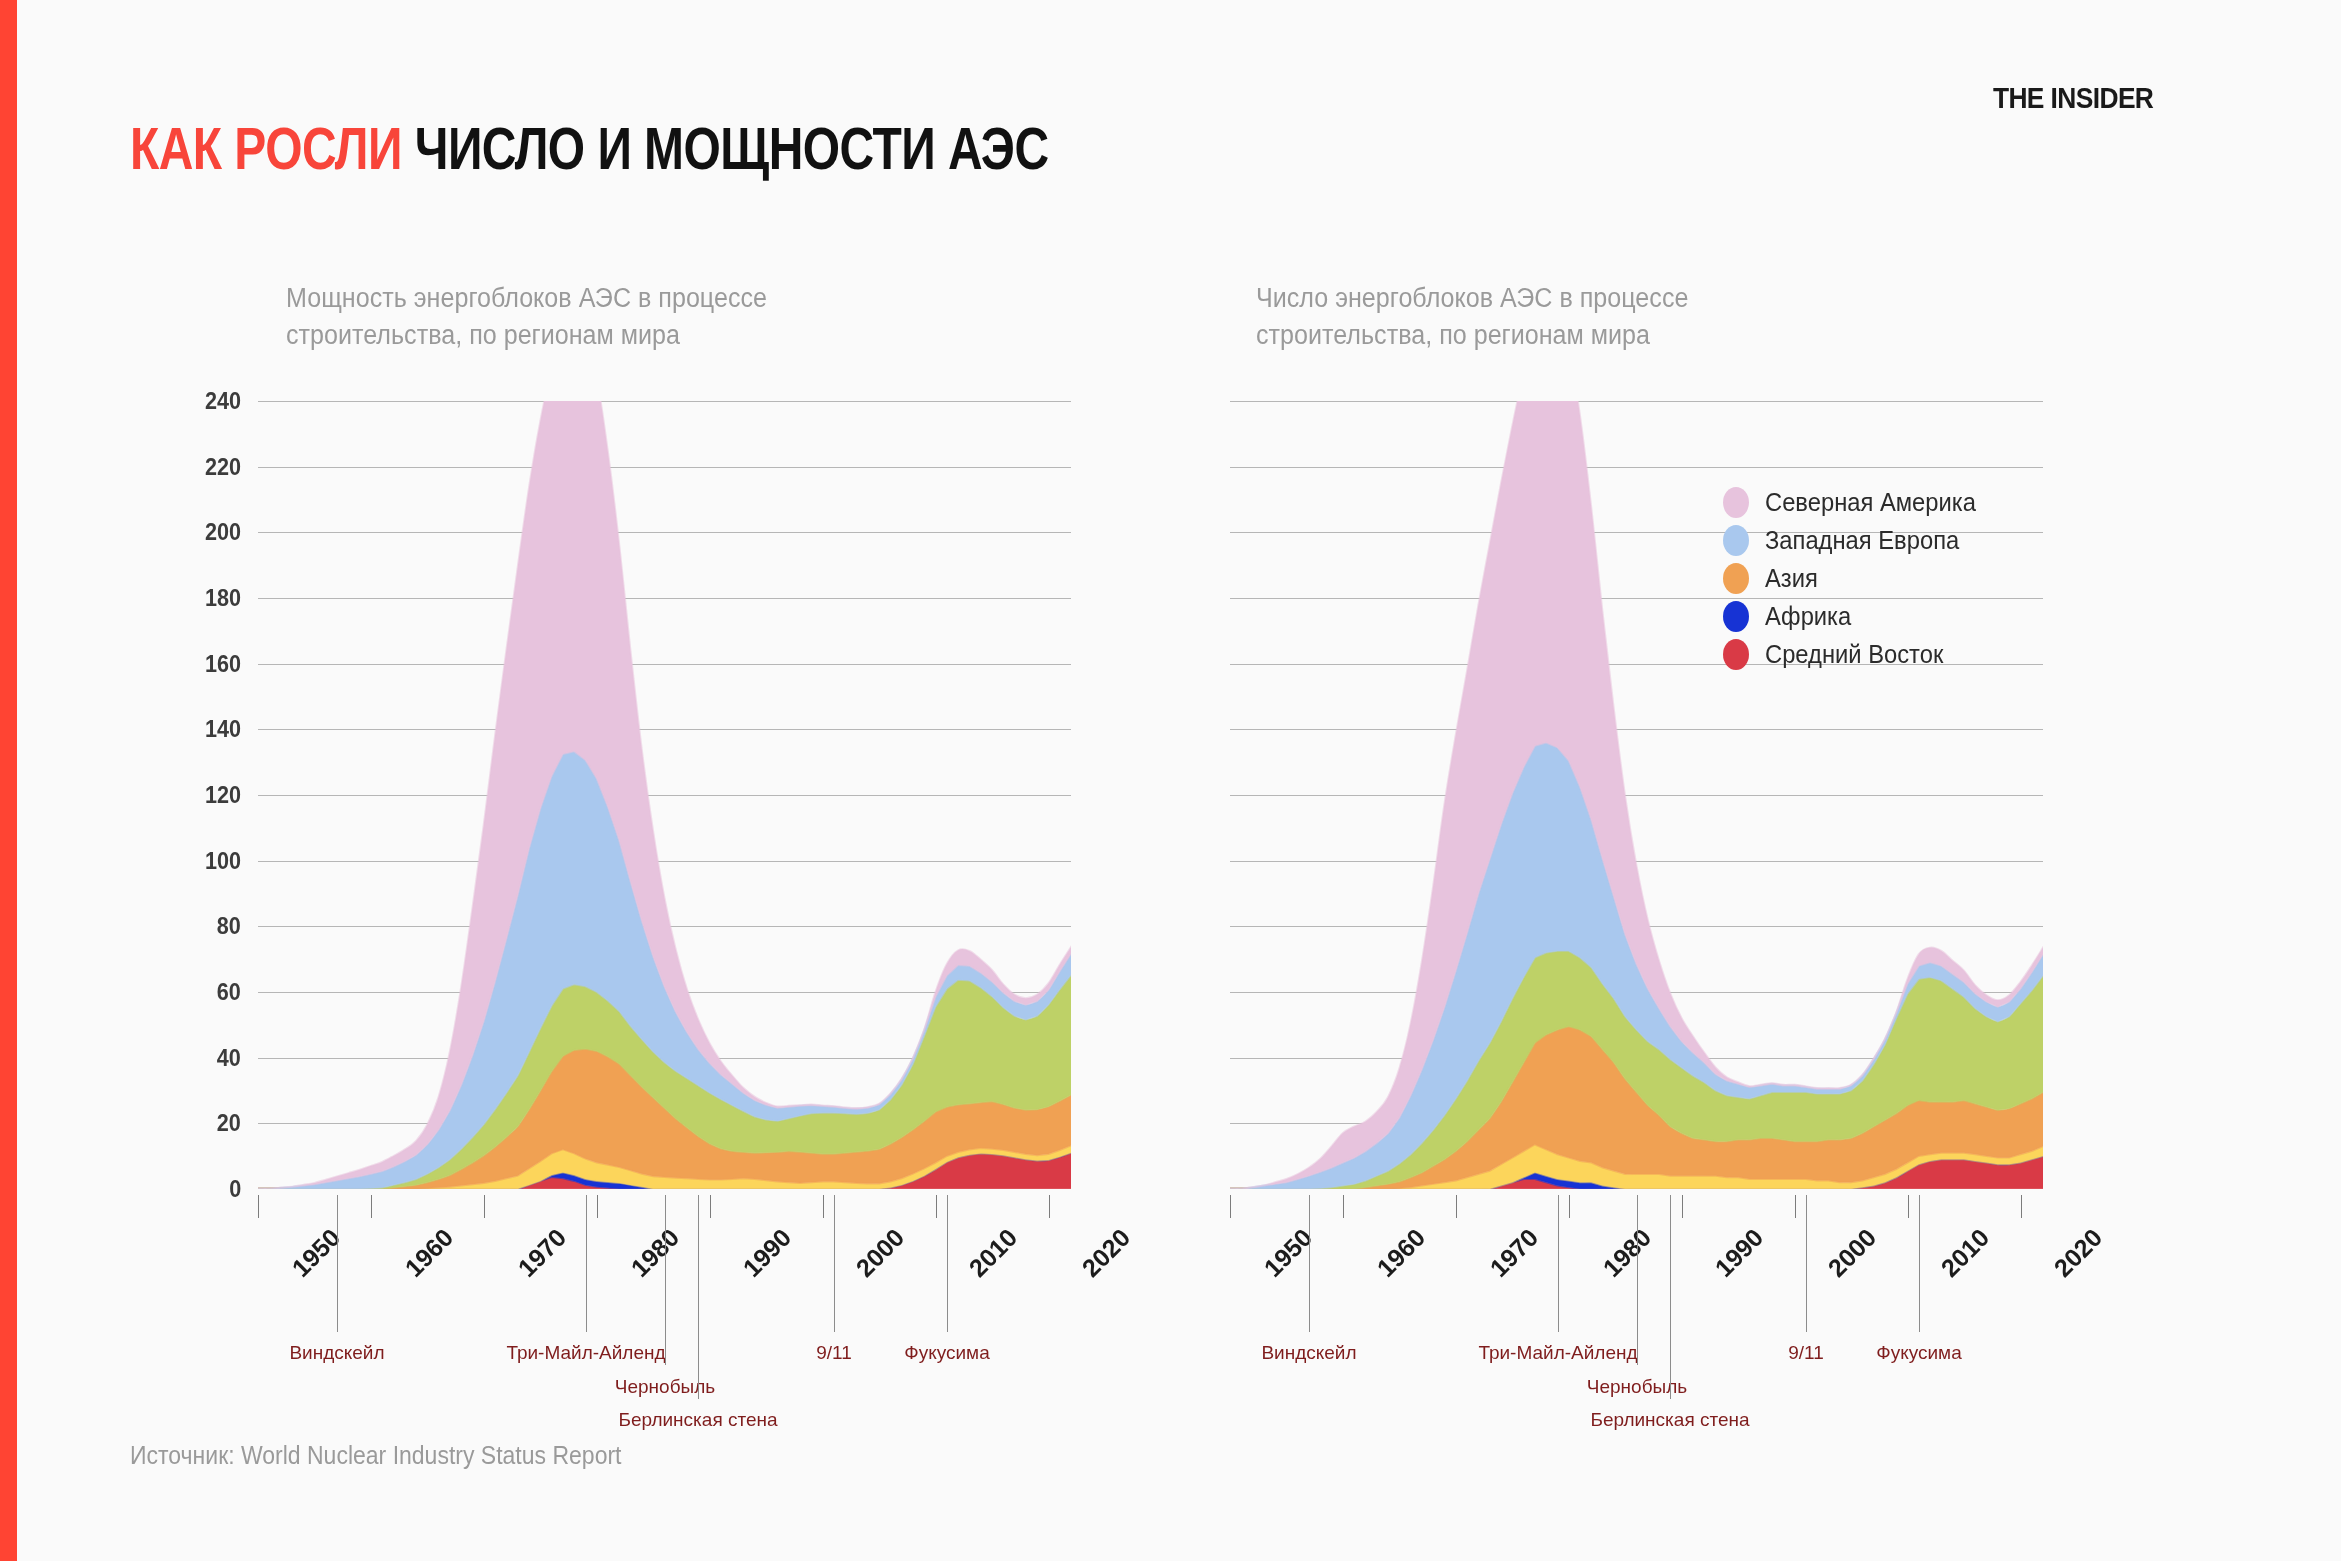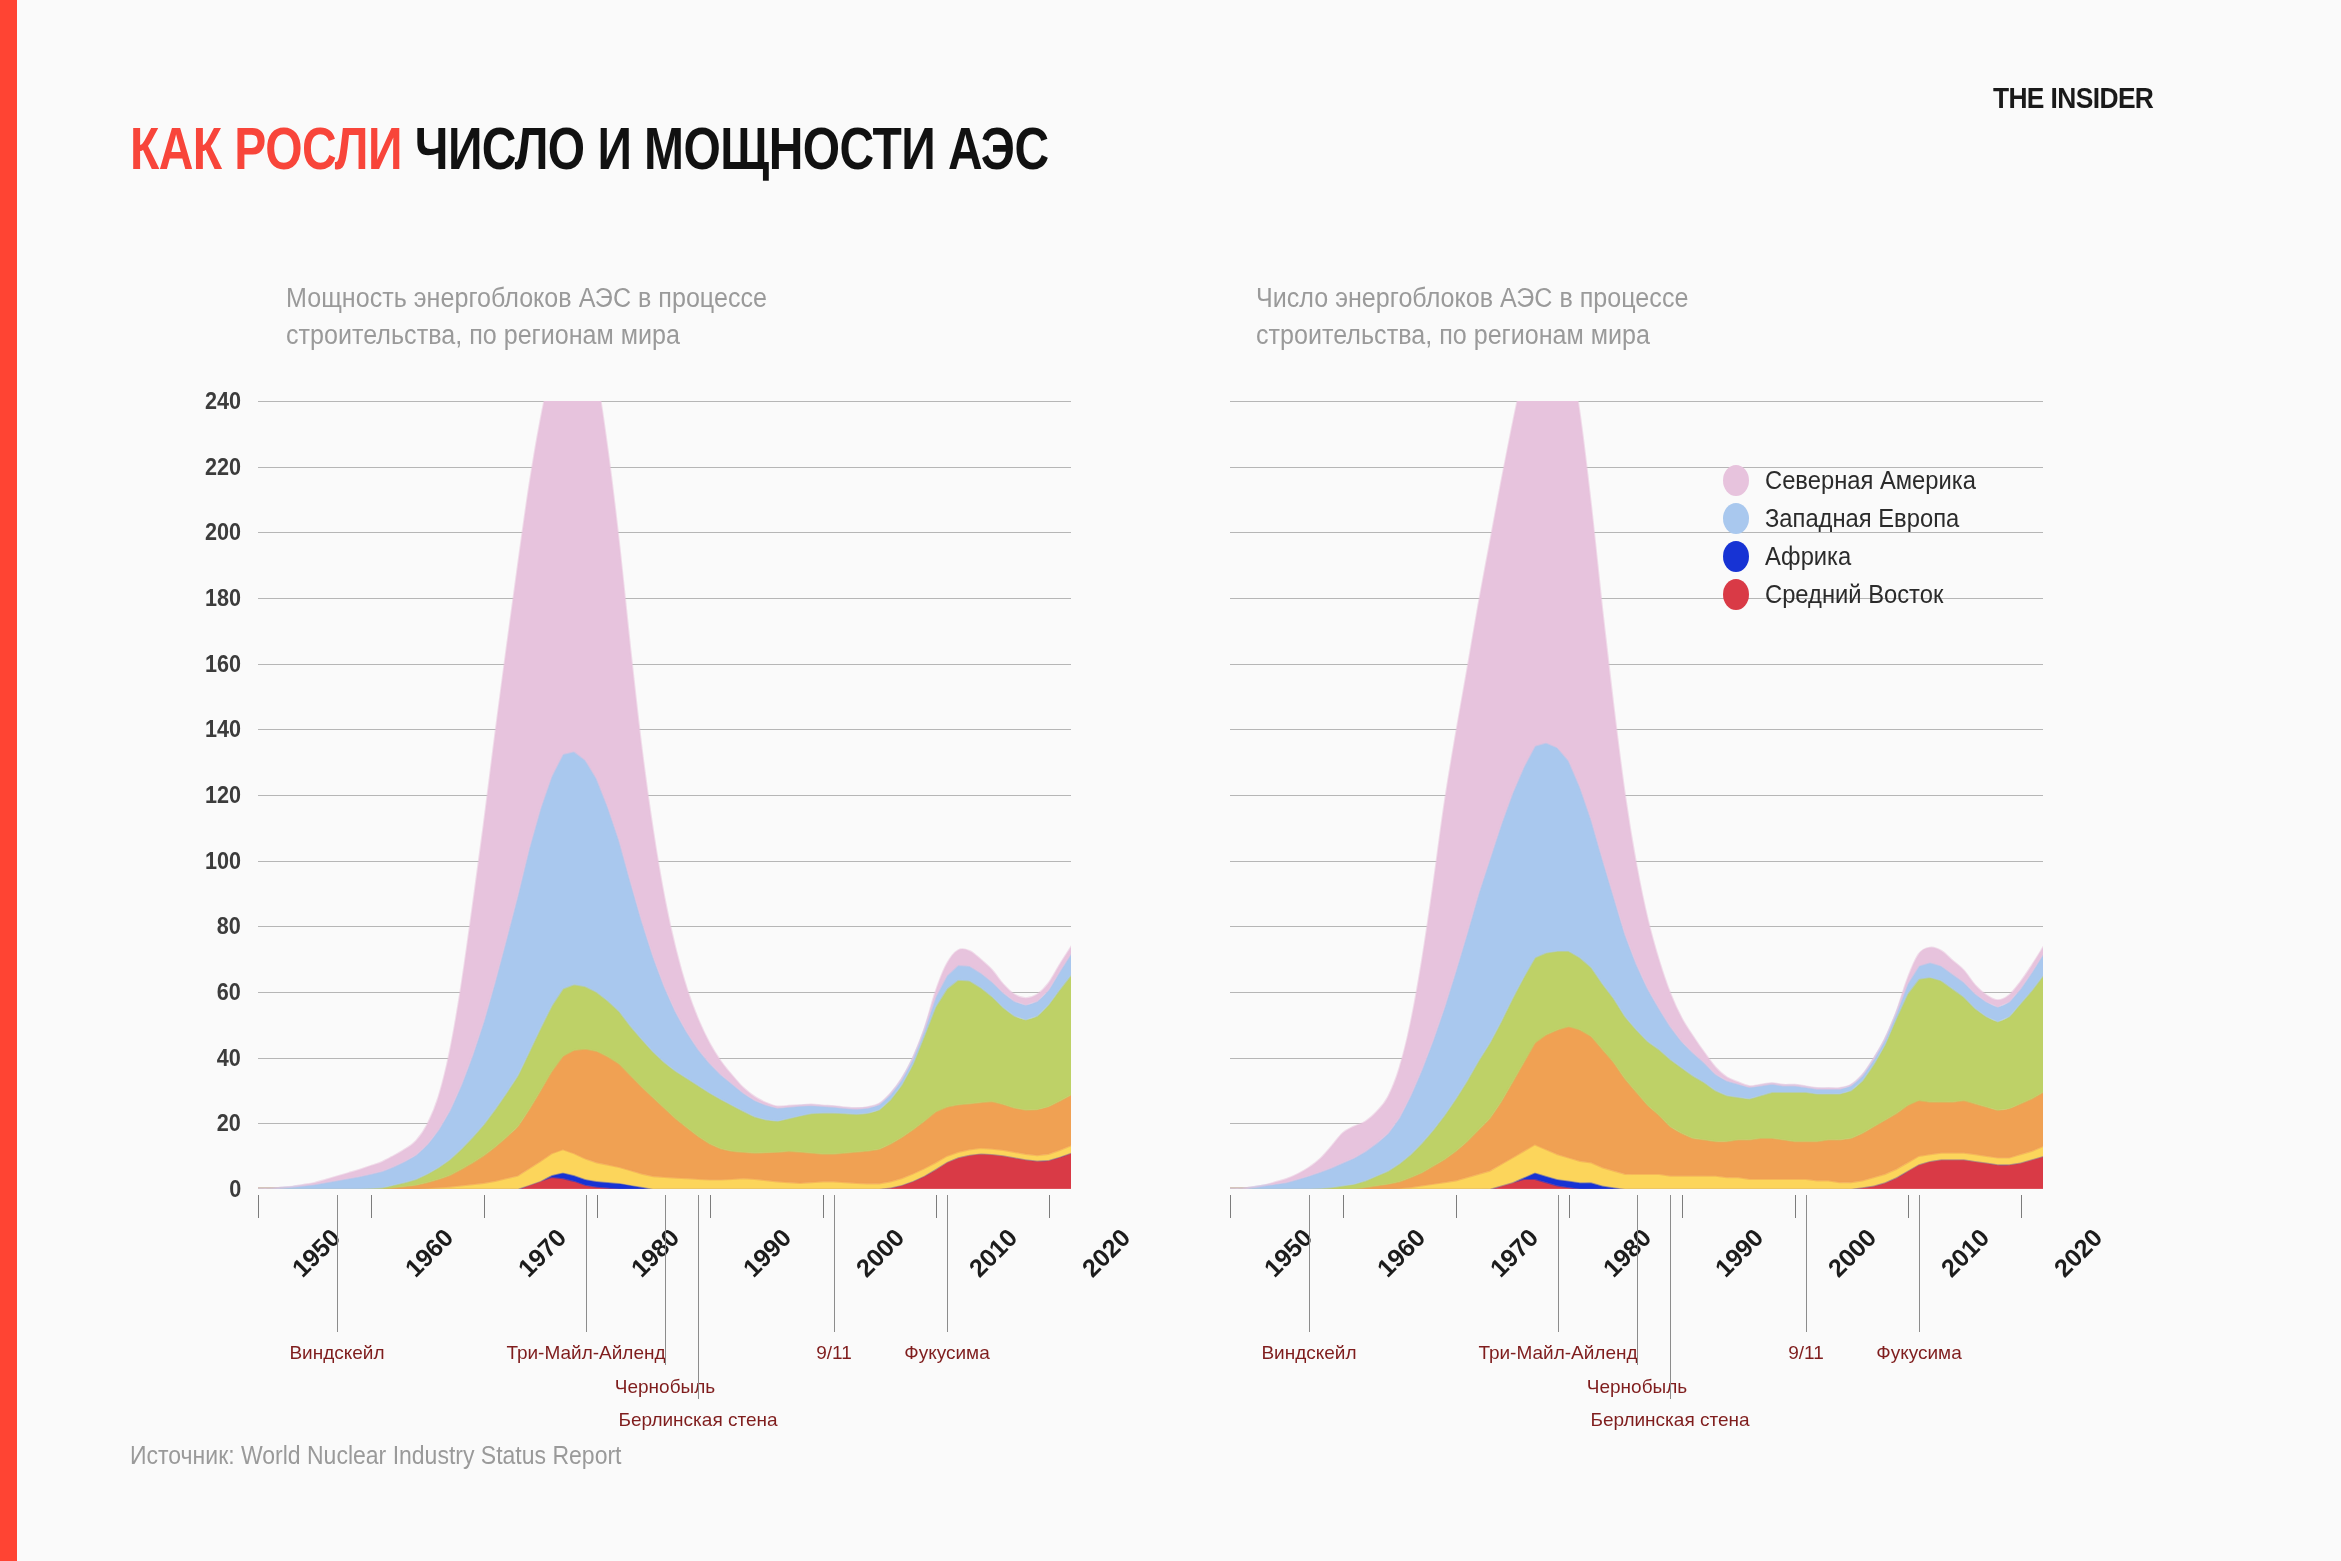--- a/index.html
+++ b/index.html
@@ -59,21 +59,21 @@
     white-space:nowrap; text-align:right;
   }
   .eventline{
     position:absolute; width:1.3px; background:#8C8C8C;
   }
   .eventlabel{
     position:absolute; font-size:19px; color:#7f1d1d;
     white-space:nowrap; transform:translateX(-50%);
   }
   #legend{
-    position:absolute; left:1723px; top:461px;
+    position:absolute; left:1723px; top:483px;
   }
   .legend-row{ display:flex; align-items:center; height:38px; }
   .legend-dot{
     width:26px; height:31px; border-radius:50%; margin-right:15.6px; flex:none;
   }
   .legend-label{ font-size:25px; color:#2B2B2B; white-space:nowrap;
      transform:scaleX(0.95); transform-origin:left center;}
   #source{
     position:absolute; left:130px; top:1441px;
     font-size:25px; color:#9A9A9A;
@@ -223,20 +223,24 @@
 <div id="legend">
     <div class="legend-row">
       <span class="legend-dot" style="background: rgb(231, 195, 221);"></span>
       <span class="legend-label">Северная Америка</span>
     </div>
     <div class="legend-row">
       <span class="legend-dot" style="background: rgb(169, 200, 238);"></span>
       <span class="legend-label">Западная Европа</span>
     </div>
     <div class="legend-row">
+      <span class="legend-dot" style="background: rgb(240, 161, 83);"></span>
+      <span class="legend-label">Азия</span>
+    </div>
+    <div class="legend-row">
       <span class="legend-dot" style="background: rgb(23, 51, 212);"></span>
       <span class="legend-label">Африка</span>
     </div>
     <div class="legend-row">
       <span class="legend-dot" style="background: rgb(217, 58, 70);"></span>
       <span class="legend-label">Средний Восток</span>
     </div>
   </div>
 
 <div id="source">Источник: World Nuclear Industry Status Report</div>

